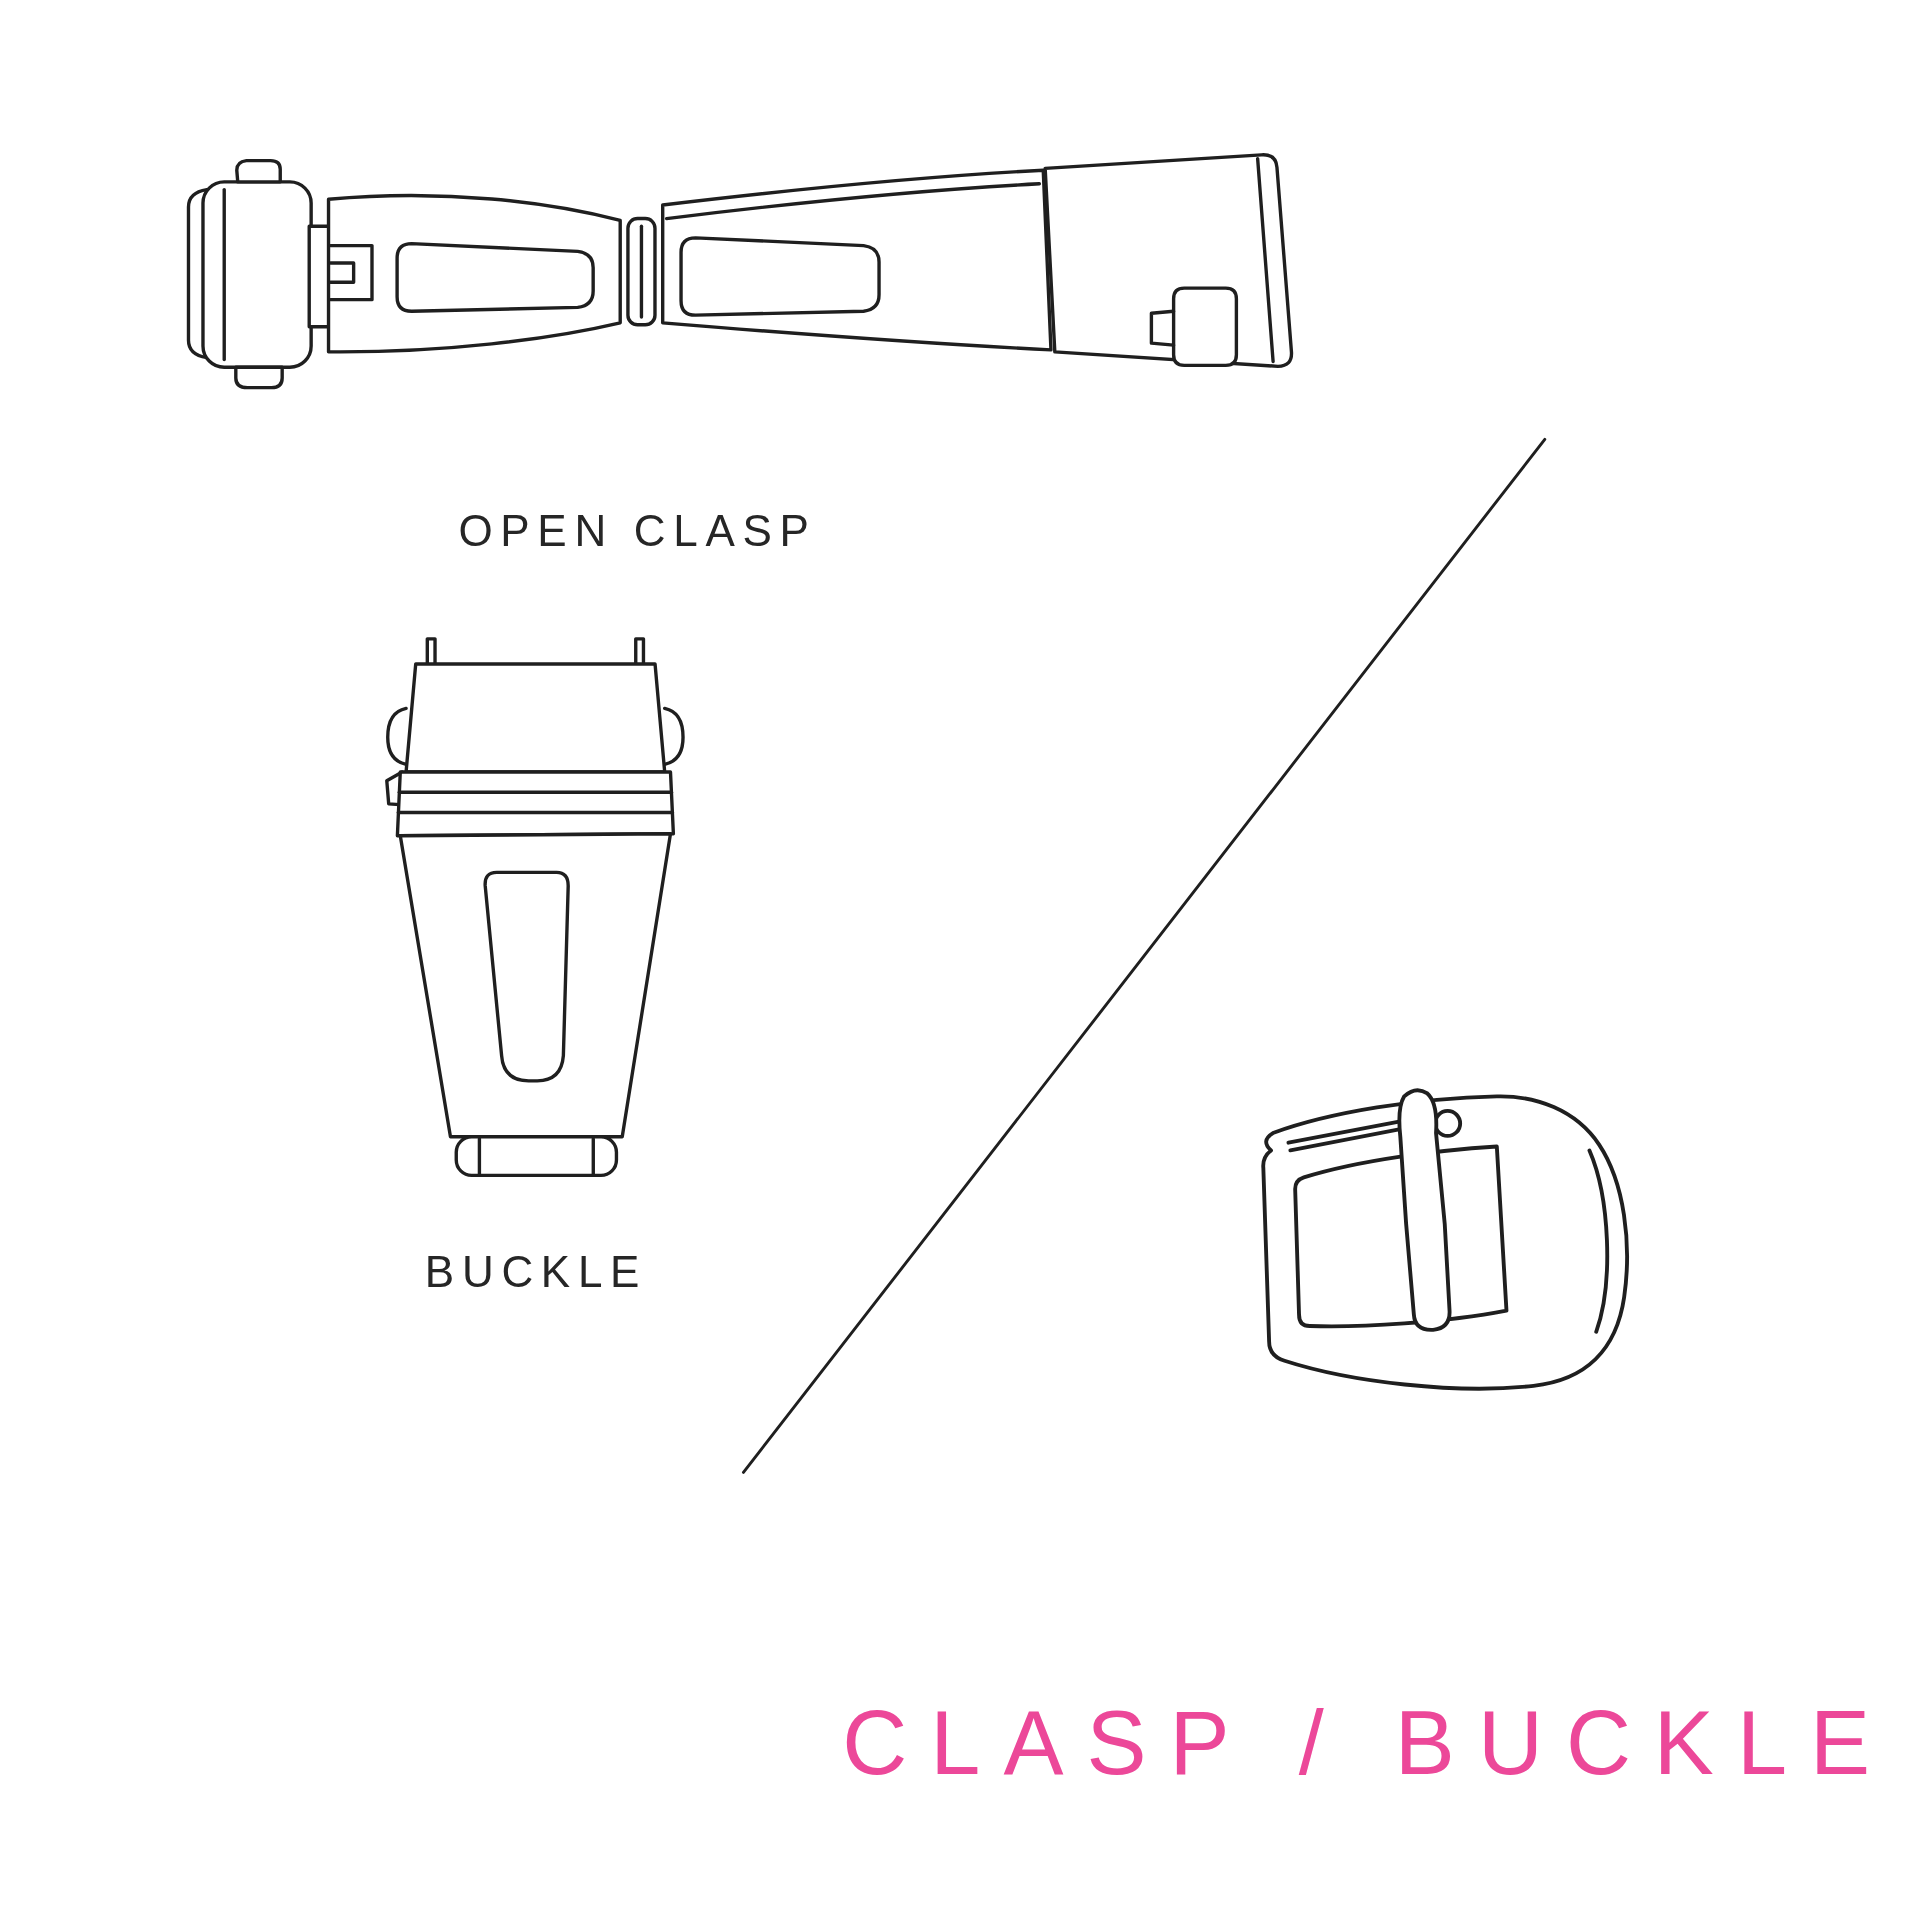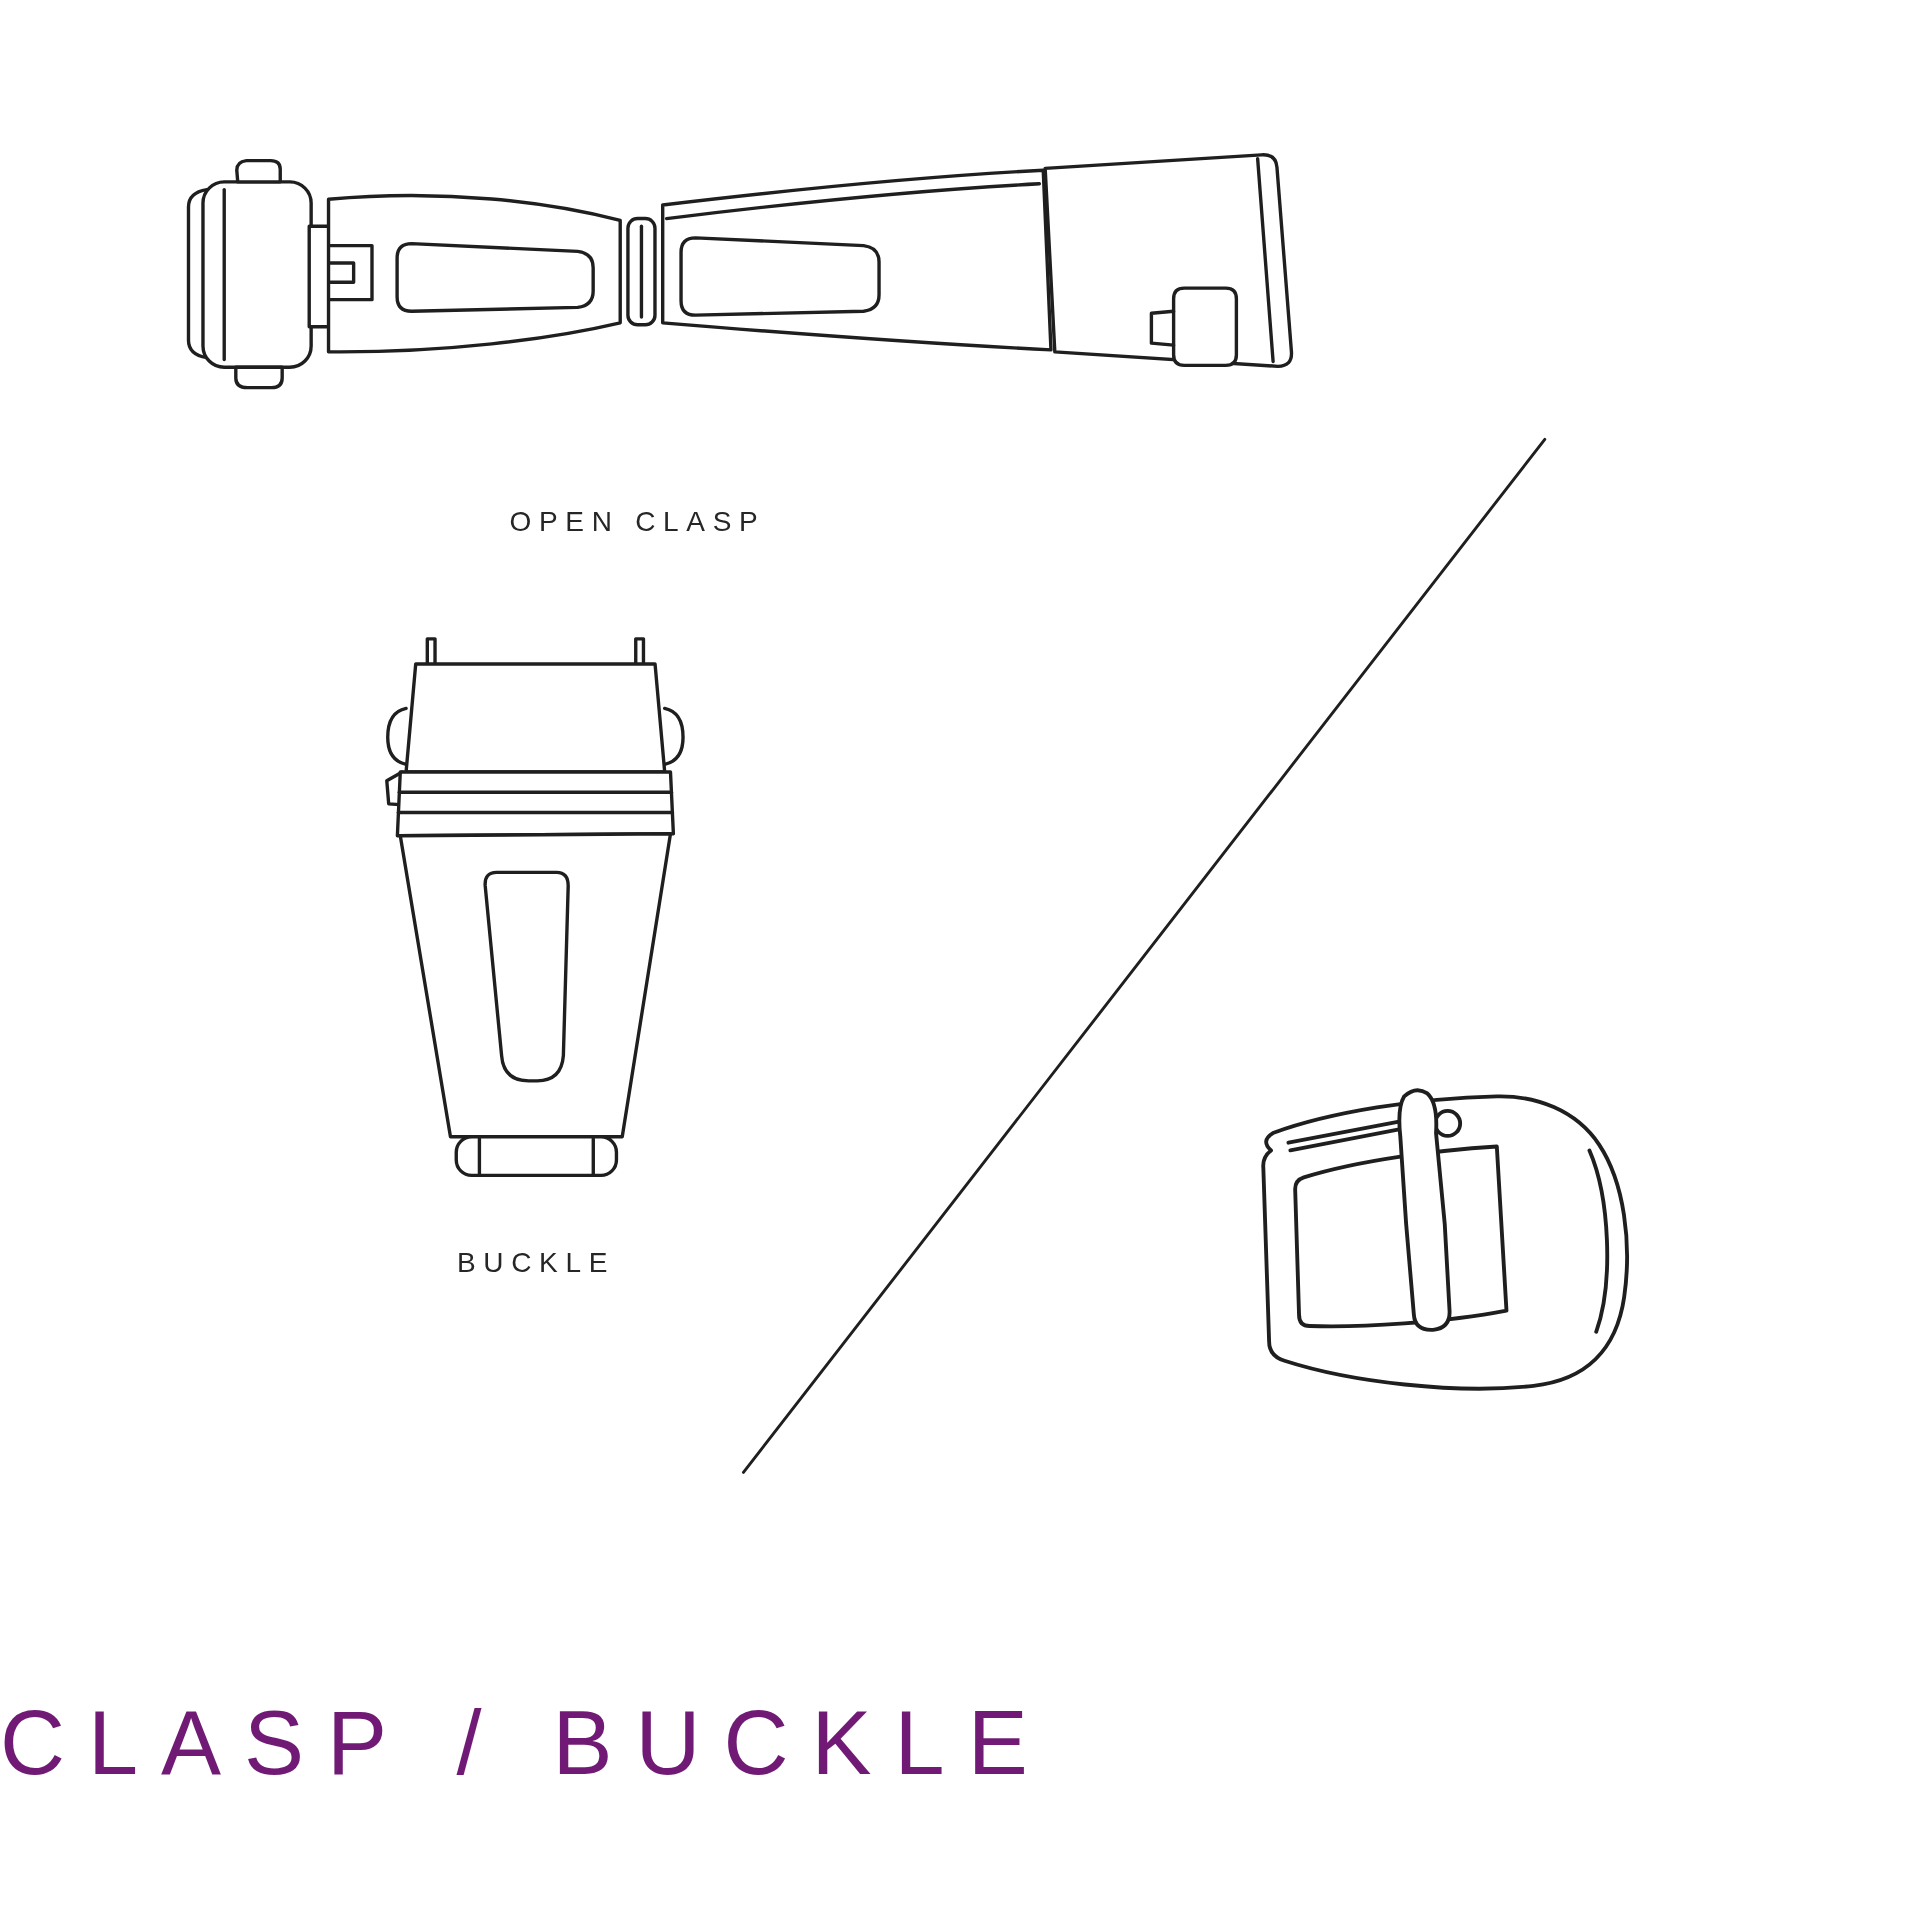--- a/index.html
+++ b/index.html
@@ -19,33 +19,33 @@
     position: absolute;
   }
   .illus svg {
     display: block;
     width: 100%;
     height: 100%;
   }
   .fig-label {
     position: absolute;
     color: #262626;
-    font-size: 28px;
+    font-size: 44px;
     font-weight: 400;
     letter-spacing: 7.7px;
     text-align: center;
     white-space: nowrap;
   }
   .page-title {
     position: absolute;
     top: 1692px;
     left: 0;
     width: 1893px;
-    text-align: left;
-    color: #701a75;
+    text-align: right;
+    color: #ec4899;
     font-size: 90px;
     font-weight: 500;
     letter-spacing: 23px;
     white-space: nowrap;
   }
   .divider-svg {
     position: absolute;
     inset: 0;
     pointer-events: none;
   }

